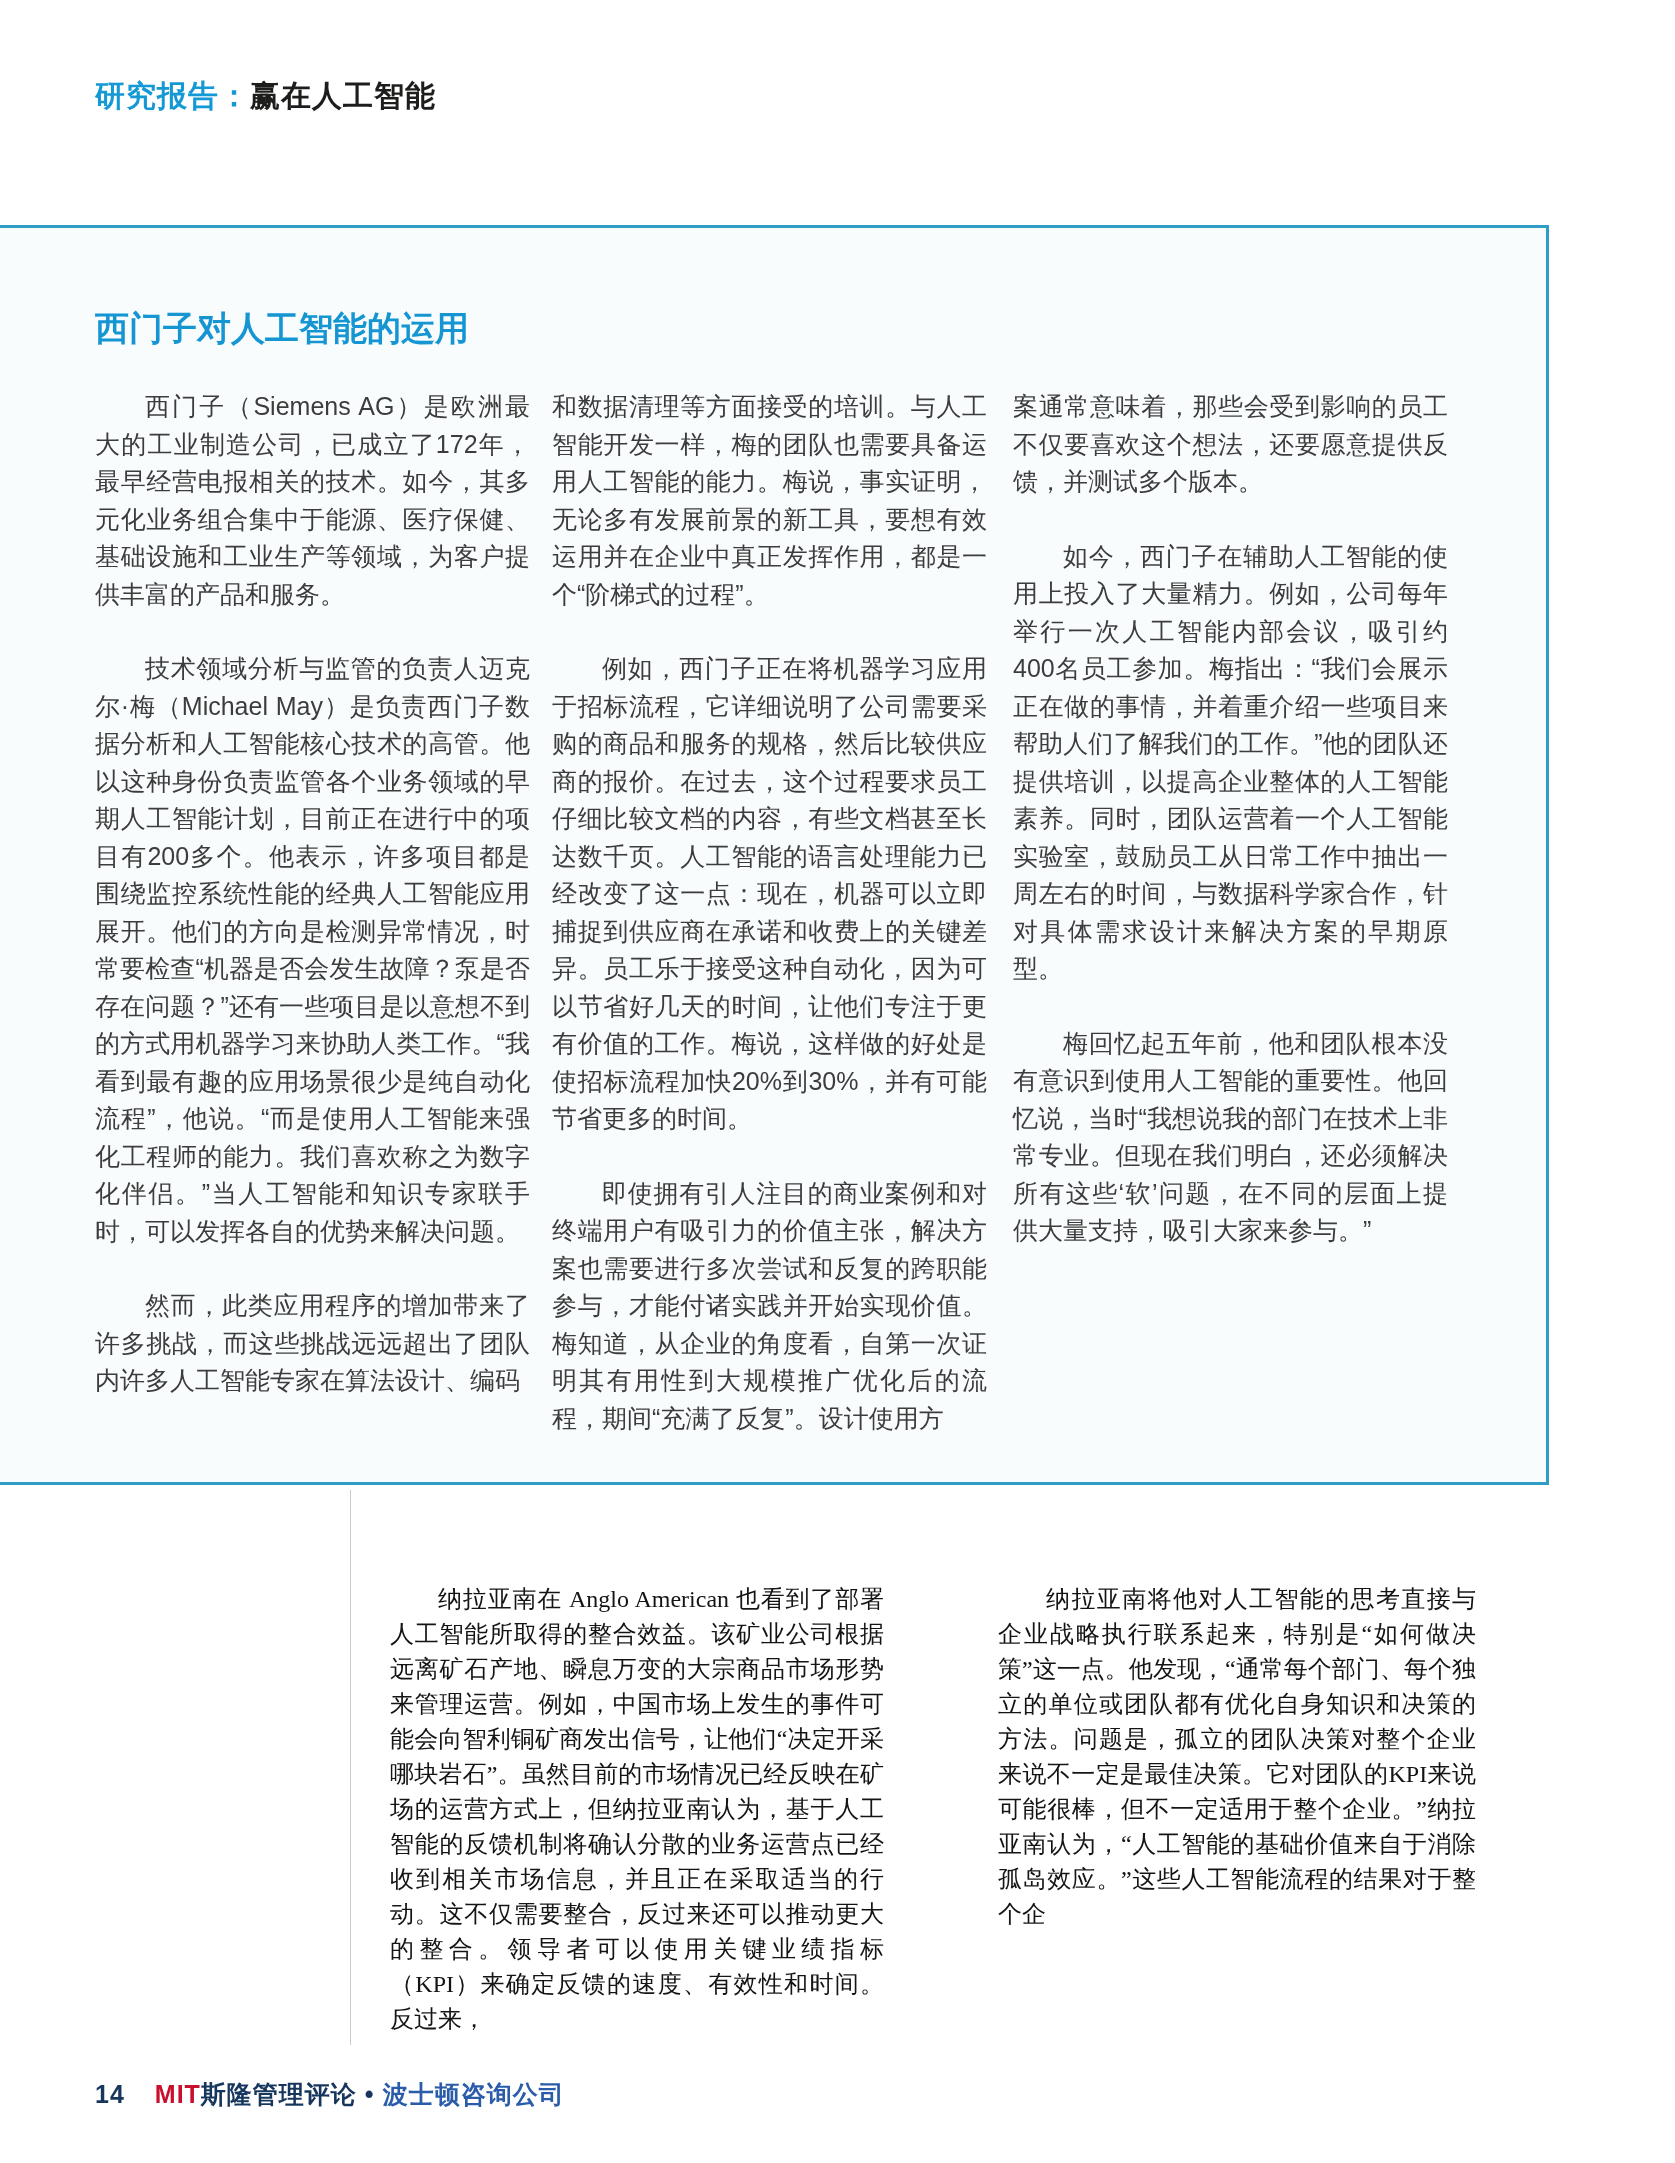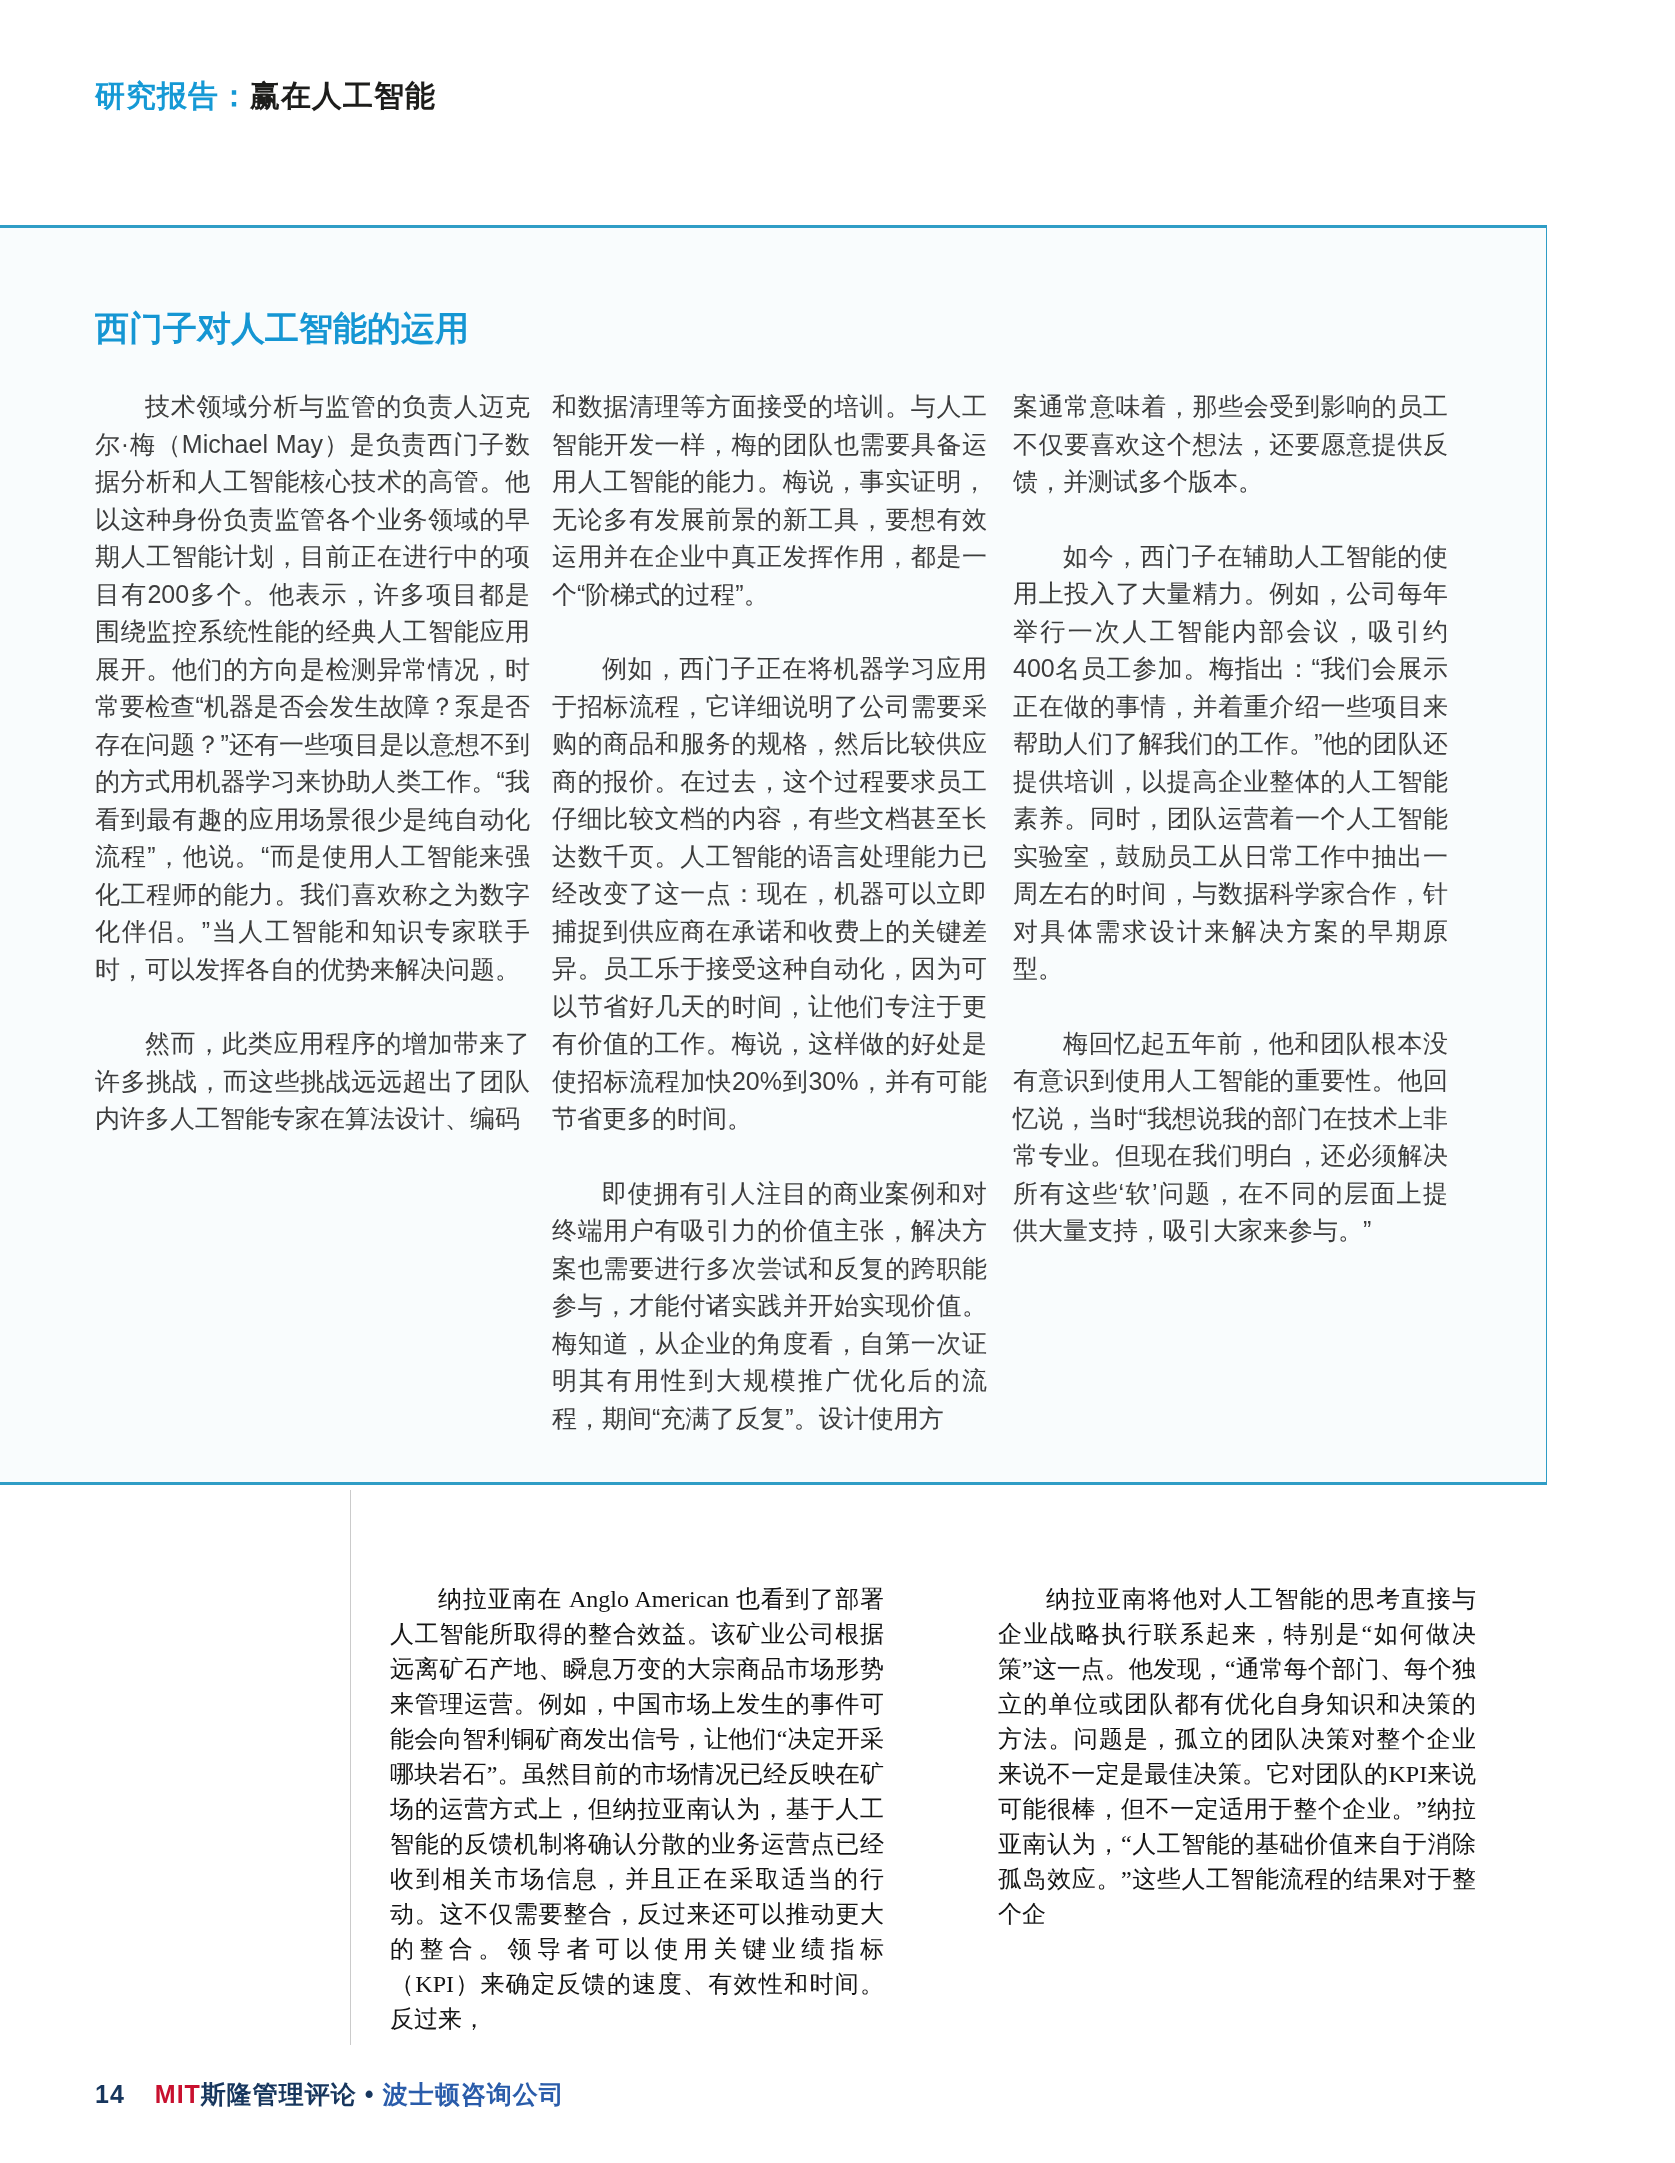--- a/index.html
+++ b/index.html
@@ -1,16 +1,16 @@
 <!DOCTYPE html>
 <html><head>
 <meta charset="utf-8">
 <style>
   html,body{margin:0;padding:0;background:#ffffff;}
-  .page{position:relative;width:1547px;height:2163px;background:#ffffff;overflow:hidden;
+  .page{position:relative;width:1675px;height:2163px;background:#ffffff;overflow:hidden;
         font-family:"Liberation Sans",sans-serif;}
   
   .hdr{position:absolute;left:95px;top:76px;font-size:30px;font-weight:bold;letter-spacing:1px;}
   .hdr .lab{color:#1599d5;}
   .hdr .ttl{color:#1d1d1b;}
   
   .sbox{position:absolute;left:0;top:225px;width:1549px;height:1260px;
         background:#f9fcfd;border-top:3px solid #2f9dc6;border-right:3px solid #2f9dc6;
         border-bottom:3px solid #2f9dc6;box-sizing:border-box;}
   .sbox-title{position:absolute;left:95px;top:78px;font-size:34px;font-weight:bold;color:#1596d3;}
@@ -41,20 +41,21 @@
 <div class="page">
 
   <div class="hdr">
     <span class="lab">研究报告：</span><span class="ttl">赢在人工智能</span>
   </div>
 
   <div class="sbox">
     <div class="sbox-title">西门子对人工智能的运用</div>
     <div class="cols">
       <div class="col col-1">
+        <p class="ind">西门子（Siemens AG）是欧洲最大的工业制造公司，已成立了172年，最早经营电报相关的技术。如今，其多元化业务组合集中于能源、医疗保健、基础设施和工业生产等领域，为客户提供丰富的产品和服务。</p>
         <p class="ind">技术领域分析与监管的负责人迈克尔·梅（Michael May）是负责西门子数据分析和人工智能核心技术的高管。他以这种身份负责监管各个业务领域的早期人工智能计划，目前正在进行中的项目有200多个。他表示，许多项目都是围绕监控系统性能的经典人工智能应用展开。他们的方向是检测异常情况，时常要检查“机器是否会发生故障？泵是否存在问题？”还有一些项目是以意想不到的方式用机器学习来协助人类工作。“我看到最有趣的应用场景很少是纯自动化流程”，他说。“而是使用人工智能来强化工程师的能力。我们喜欢称之为数字化伴侣。”当人工智能和知识专家联手时，可以发挥各自的优势来解决问题。</p>
         <p class="ind">然而，此类应用程序的增加带来了许多挑战，而这些挑战远远超出了团队内许多人工智能专家在算法设计、编码</p>
       </div>
       <div class="col col-2">
         <p>和数据清理等方面接受的培训。与人工智能开发一样，梅的团队也需要具备运用人工智能的能力。梅说，事实证明，无论多有发展前景的新工具，要想有效运用并在企业中真正发挥作用，都是一个“阶梯式的过程”。</p>
         <p class="ind">例如，西门子正在将机器学习应用于招标流程，它详细说明了公司需要采购的商品和服务的规格，然后比较供应商的报价。在过去，这个过程要求员工仔细比较文档的内容，有些文档甚至长达数千页。人工智能的语言处理能力已经改变了这一点：现在，机器可以立即捕捉到供应商在承诺和收费上的关键差异。员工乐于接受这种自动化，因为可以节省好几天的时间，让他们专注于更有价值的工作。梅说，这样做的好处是使招标流程加快20%到30%，并有可能节省更多的时间。</p>
         <p class="ind">即使拥有引人注目的商业案例和对终端用户有吸引力的价值主张，解决方案也需要进行多次尝试和反复的跨职能参与，才能付诸实践并开始实现价值。梅知道，从企业的角度看，自第一次证明其有用性到大规模推广优化后的流程，期间“充满了反复”。设计使用方</p>
       </div>
       <div class="col col-3">
         <p>案通常意味着，那些会受到影响的员工不仅要喜欢这个想法，还要愿意提供反馈，并测试多个版本。</p>

